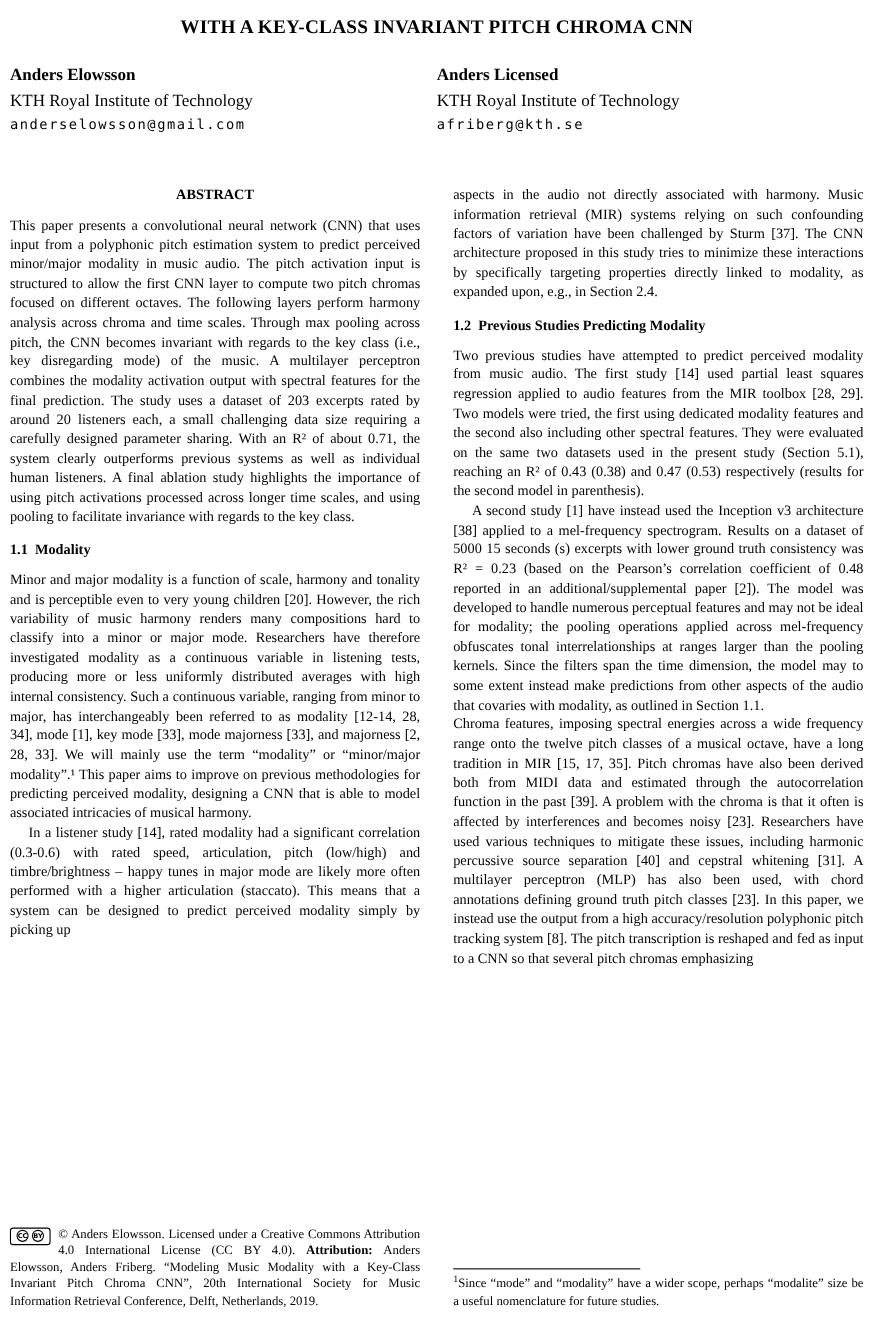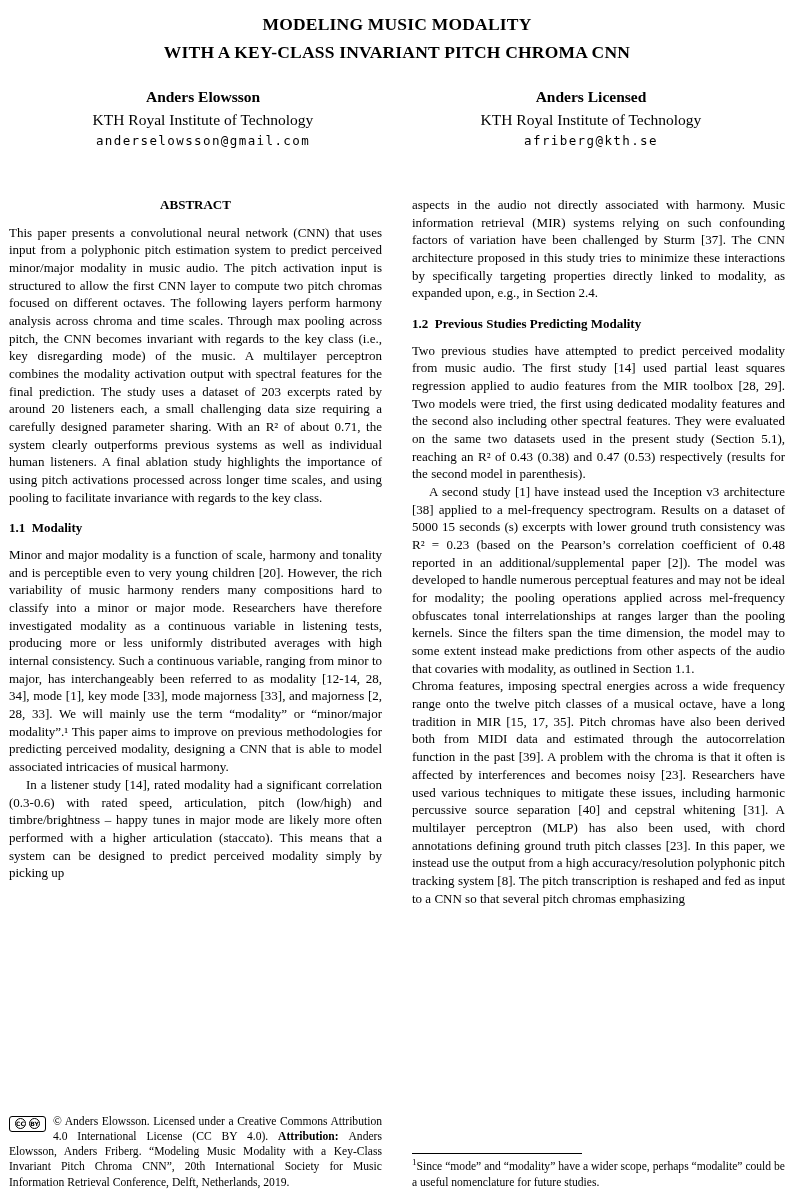--- a/index.html
+++ b/index.html
@@ -9,21 +9,21 @@
     color: #000; font-family: "Liberation Serif", serif;
     padding: 8px 9px 10px 9px; overflow: hidden;
     display: flex; flex-direction: column;
   }
   .title {
     text-align: center; font-size: 17.5px; font-weight: bold;
     line-height: 1.6; letter-spacing: .2px; margin: 2px 0 16px 0;
   }
   .title-line { display: block; }
   .authors { display: flex; margin: 6px 0 0 0; }
-  .author { flex: 1; text-align: center; }
+  .author { flex: 1; text-align: left; }
   .author-name { font-weight: bold; font-size: 15.5px; margin-bottom: 5px; }
   .author-affil { font-size: 15.5px; margin-bottom: 4px; }
   .author-email {
     font-family: "DejaVu Sans Mono", "Liberation Mono", monospace;
     font-size: 12.5px; letter-spacing: 1.4px;
   }
   .columns { display: flex; gap: 30px; margin-top: 48px; flex: 1; min-height: 0; }
   .col {
     flex: 1; min-width: 0; display: flex; flex-direction: column;
     font-size: 13px; line-height: 1.36; text-align: justify;
@@ -48,21 +48,20 @@
   }
   .footnote { margin-top: auto; padding-top: 10px; font-size: 11.6px; line-height: 1.32; }
   .footnote-rule { width: 170px; border: none; border-top: 1px solid #000; margin: 0 0 5px 0; }
 </style>
 </head>
 <body>
 
 <div class="page">
 
   <h1 class="title">
-    <span class="title-line">MODELING MUSIC MODALITY</span>
     <span class="title-line">WITH A KEY-CLASS INVARIANT PITCH CHROMA CNN</span>
   </h1>
 
   <div class="authors">
     <div class="author">
       <div class="author-name">Anders Elowsson</div>
       <div class="author-affil">KTH Royal Institute of Technology</div>
       <div class="author-email">anderselowsson@gmail.com</div>
     </div>
     <div class="author">
@@ -95,18 +94,18 @@
       <p>aspects in the audio not directly associated with harmony. Music information retrieval (MIR) systems relying on such confounding factors of variation have been challenged by Sturm [37]. The CNN architecture proposed in this study tries to minimize these interactions by specifically targeting properties directly linked to modality, as expanded upon, e.g., in Section 2.4.</p>
 
       <h3 class="sub-head">1.2&nbsp;&nbsp;Previous Studies Predicting Modality</h3>
       <p>Two previous studies have attempted to predict perceived modality from music audio. The first study [14] used partial least squares regression applied to audio features from the MIR toolbox [28, 29]. Two models were tried, the first using dedicated modality features and the second also including other spectral features. They were evaluated on the same two datasets used in the present study (Section 5.1), reaching an R² of 0.43 (0.38) and 0.47 (0.53) respectively (results for the second model in parenthesis).</p>
       <p class="indent">A second study [1] have instead used the Inception v3 architecture [38] applied to a mel-frequency spectrogram. Results on a dataset of 5000 15 seconds (s) excerpts with lower ground truth consistency was R² = 0.23 (based on the Pearson’s correlation coefficient of 0.48 reported in an additional/supplemental paper [2]). The model was developed to handle numerous perceptual features and may not be ideal for modality; the pooling operations applied across mel-frequency obfuscates tonal interrelationships at ranges larger than the pooling kernels. Since the filters span the time dimension, the model may to some extent instead make predictions from other aspects of the audio that covaries with modality, as outlined in Section 1.1.</p>
 
       <p>Chroma features, imposing spectral energies across a wide frequency range onto the twelve pitch classes of a musical octave, have a long tradition in MIR [15, 17, 35]. Pitch chromas have also been derived both from MIDI data and estimated through the autocorrelation function in the past [39]. A problem with the chroma is that it often is affected by interferences and becomes noisy [23]. Researchers have used various techniques to mitigate these issues, including harmonic percussive source separation [40] and cepstral whitening [31]. A multilayer perceptron (MLP) has also been used, with chord annotations defining ground truth pitch classes [23]. In this paper, we instead use the output from a high accuracy/resolution polyphonic pitch tracking system [8]. The pitch transcription is reshaped and fed as input to a CNN so that several pitch chromas emphasizing</p>
 
       <div class="footnote">
         <hr class="footnote-rule">
-        <p class="footnote-text"><sup>1</sup><span>Since “mode” and “modality” have a wider scope, perhaps “modalite” could be a useful nomenclature for future studies.</span></p>
+        <p class="footnote-text"><sup>1</sup><span>Since “mode” and “modality” have a wider scope, perhaps “modalite” size be a useful nomenclature for future studies.</span></p>
       </div>
     </div>
 
   </div>
 </div>
 
 </body></html>

